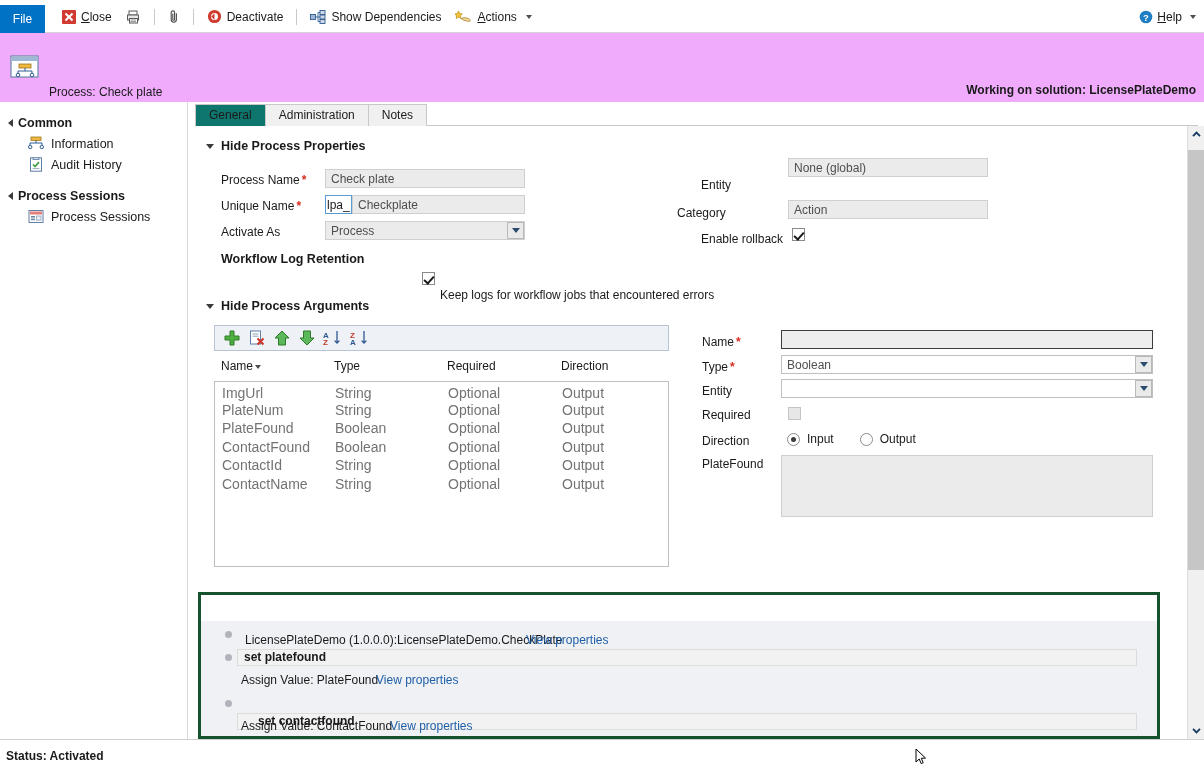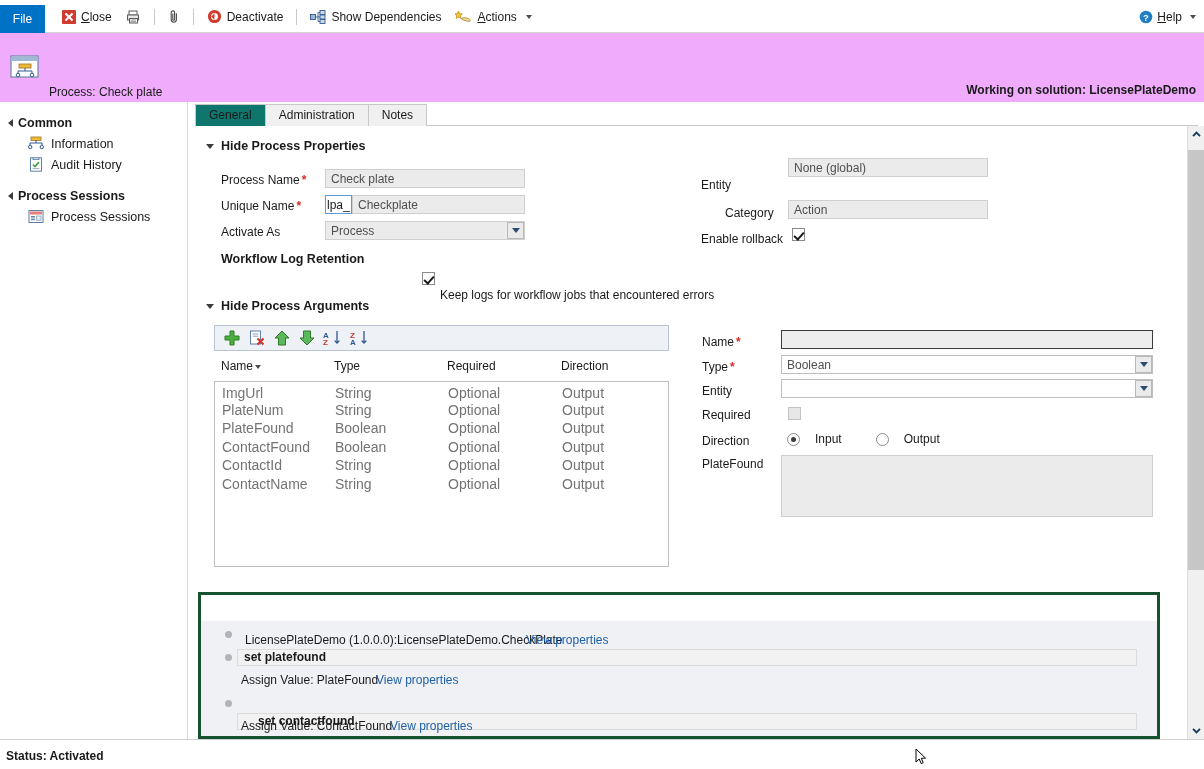--- a/index.html
+++ b/index.html
@@ -432,21 +432,21 @@
       <div class="sel-wrap" style="position:absolute; left:130px; top:95px; width:200px;">
         <input class="fld" readonly="" style="width: 200px; padding-right: 22px;" value="Process">
         <span class="sel-arrow">
             <i></i>
           </span>
       </div>
 
       <div class="lbl" style="position:absolute; left:506px; top:52px;">Entity</div>
       <input class="fld" readonly="" style="position: absolute; left: 593px; top: 32px; width: 200px;" value="None (global)">
 
-      <div class="lbl" style="position:absolute; left:530px; top:80px;">Category</div>
+      <div class="lbl" style="position:absolute; left:482px; top:80px;">Category</div>
       <input class="fld" readonly="" style="position: absolute; left: 593px; top: 74px; width: 200px;" value="Action">
 
       <div class="lbl" style="position:absolute; left:506px; top:106px;">Enable rollback</div>
       <span class="cbox checked" style="position:absolute; left:597px; top:102px;"></span>
 
       <div style="position:absolute; left:26px; top:126px; font-weight:bold; font-size:12.5px;">Workflow Log Retention</div>
       <span class="cbox checked" style="position:absolute; left:227px; top:146px;"></span>
       <div class="lbl" style="position:absolute; left:245px; top:162px;">Keep logs for workflow jobs that encountered errors</div>
 
       <div class="sect-header" style="position:absolute; left:11px; top:173px;">
@@ -568,21 +568,21 @@
         <input class="fld fld-white" readonly="" style="width: 372px; padding-right: 22px; border: 1px solid rgb(191, 191, 191);" value="">
         <span class="sel-arrow">
             <i></i>
           </span>
       </div>
 
       <div class="lbl" style="position:absolute; left:507px; top:282px;">Required</div>
       <span class="cbox flat" style="position:absolute; left:593px; top:281px;"></span>
 
       <div class="lbl" style="position:absolute; left:507px; top:308px;">Direction</div>
-      <div style="position:absolute; left:592px; top:306px; display:flex; align-items:center; gap:15px; font-size:12px;">
+      <div style="position:absolute; left:592px; top:306px; display:flex; align-items:center; gap:7px; font-size:12px;">
         <span class="radio on"></span>
         <span>Input</span>
         <span class="radio" style="margin-left:19px;"></span>
         <span>Output</span>
       </div>
 
       <div class="lbl" style="position:absolute; left:507px; top:331px;">PlateFound</div>
       <textarea class="fld" style="position: absolute; left: 586px; top: 329px; width: 372px; height: 62px; resize: none;" placeholder=""></textarea>
 
       <div style="position:absolute; left:3px; top:466px; width:962px; height:147px; background:#ffffff; border:3px solid #14532d; overflow:hidden;">

